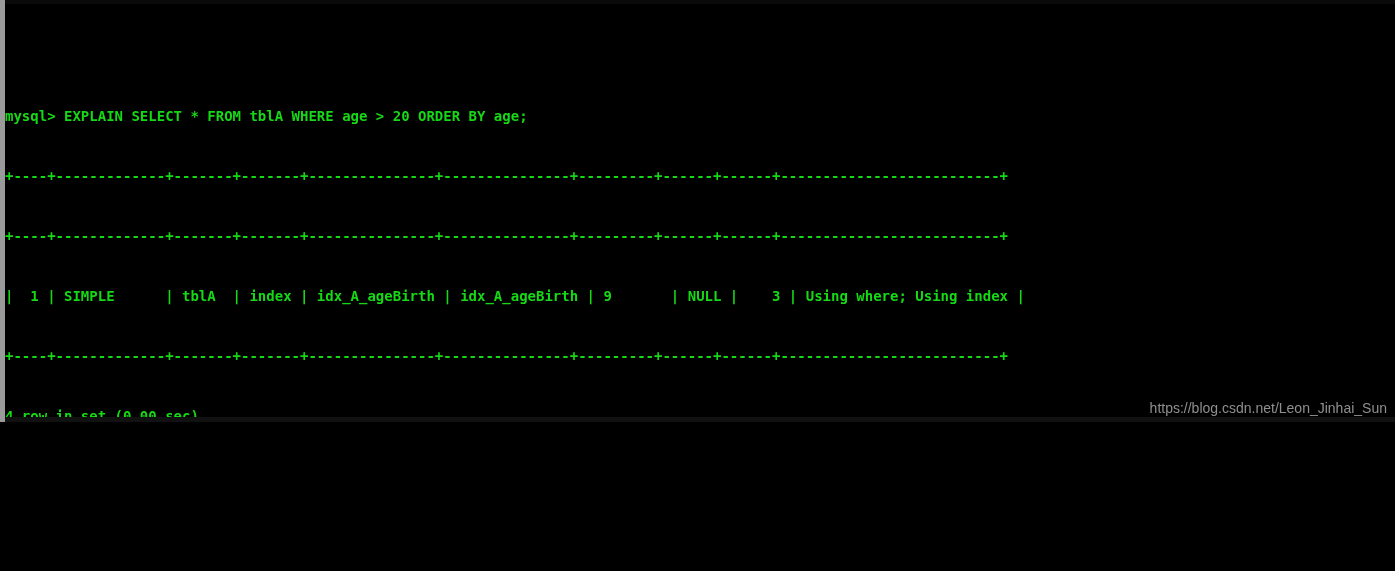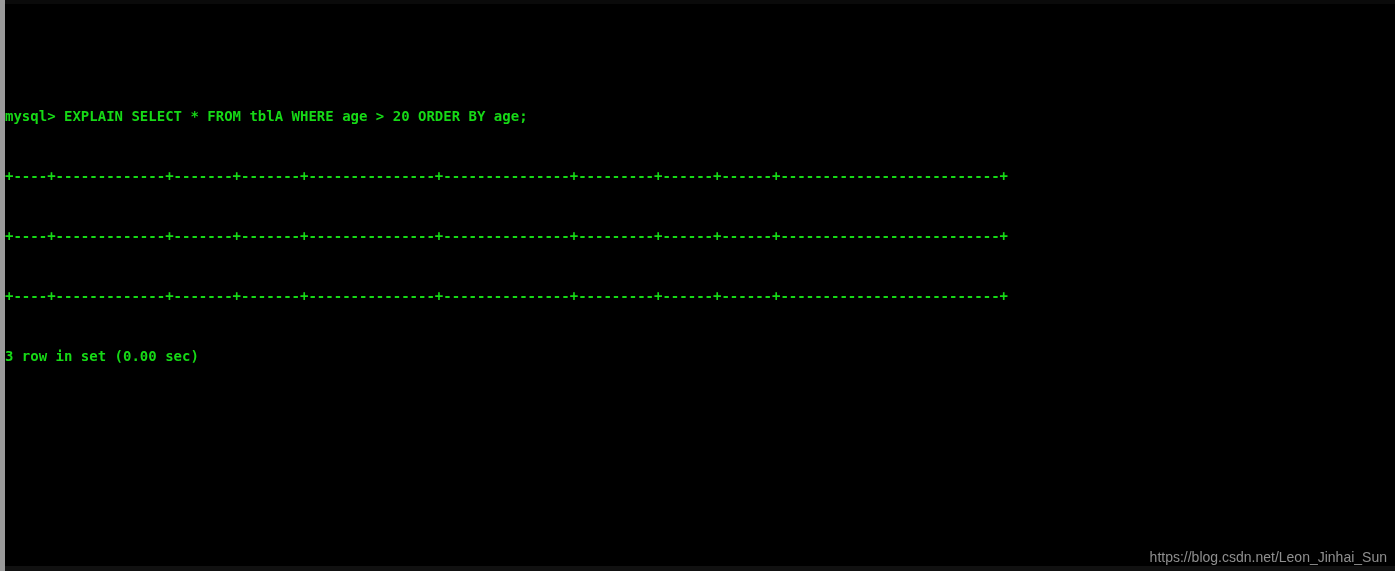--- a/index.html
+++ b/index.html
@@ -3,21 +3,21 @@
 <meta charset="utf-8">
 <style>
   html, body {
     margin: 0;
     padding: 0;
     background: #000000;
   }
   #terminal {
     position: relative;
     width: 1395px;
-    height: 571px;
+    height: 422px;
     background: #000000;
     overflow: hidden;
     box-sizing: border-box;
     border-left: 5px solid #9a9a9a;
   }
   #screen {
     position: absolute;
     left: 0px;
     top: 6px;
     width: 1390px;
@@ -66,22 +66,23 @@
 
 <div id="terminal">
   <div id="topedge"></div>
 
   <div id="screen">
 
     <div class="blk">
       <span class="line">mysql&gt; EXPLAIN SELECT * FROM tblA WHERE age &gt; 20 ORDER BY age;</span>
       <span class="line">+----+-------------+-------+-------+---------------+---------------+---------+------+------+--------------------------+</span>
       <span class="line">+----+-------------+-------+-------+---------------+---------------+---------+------+------+--------------------------+</span>
+      <span class="line">|  1 | SIMPLE      | tblA  | index | idx_A_ageBirth | idx_A_ageBirth | 9       | NULL |    3 | Using where; Using index |</span>
       <span class="line">+----+-------------+-------+-------+---------------+---------------+---------+------+------+--------------------------+</span>
-      <span class="line">3 row in set (0.00 sec)</span>
+      <span class="line">4 row in set (0.00 sec)</span>
     </div>
     <span class="blank"></span>
 
     
     
 
     
     
 
     

